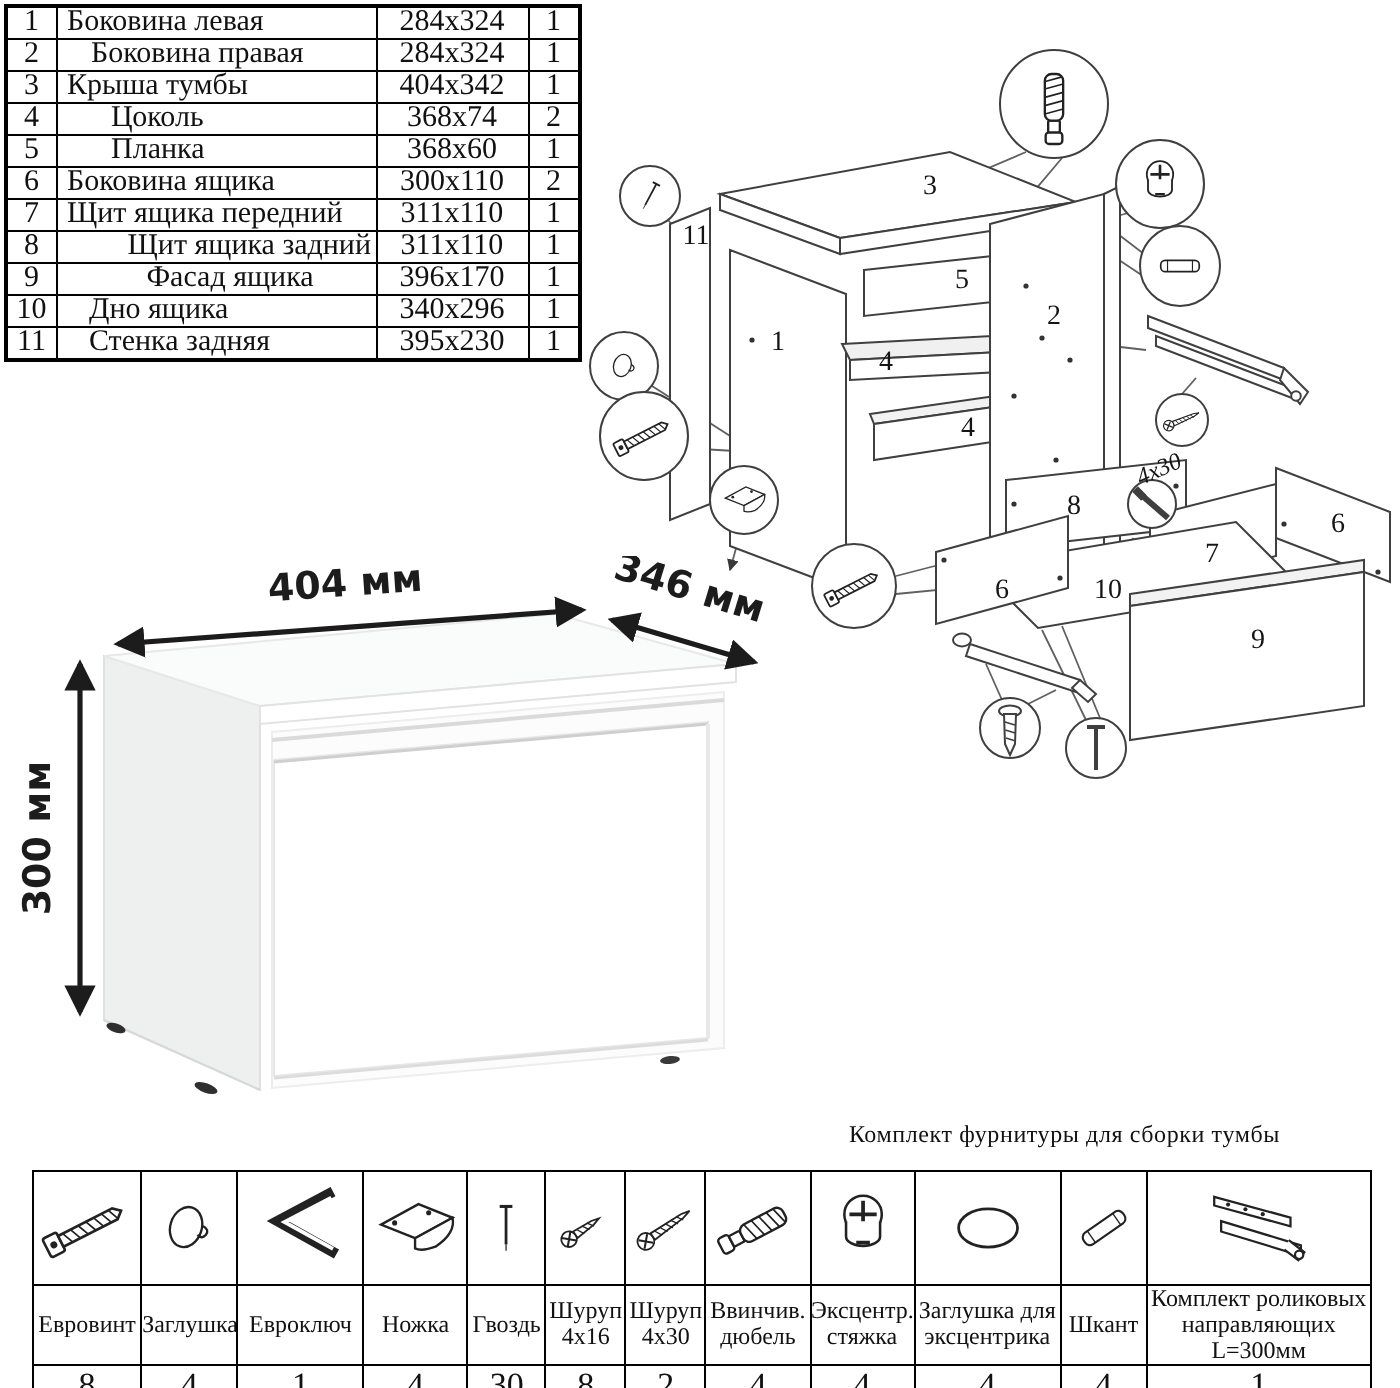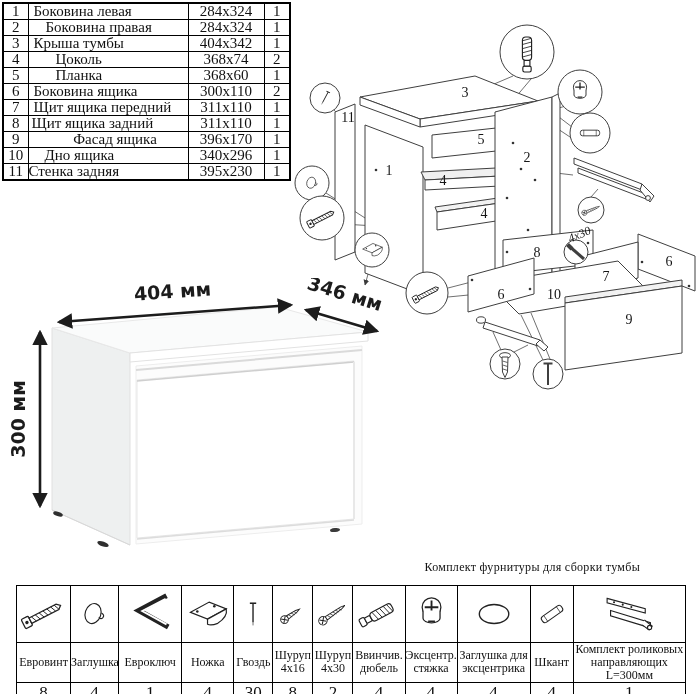--- a/index.html
+++ b/index.html
@@ -177,39 +177,39 @@
         <td class="c">2</td>
       </tr>
       <tr>
         <td class="c">7</td>
         <td style="padding-left: 5px;">Щит ящика передний</td>
         <td class="c">311x110</td>
         <td class="c">1</td>
       </tr>
       <tr>
         <td class="c">8</td>
-        <td style="padding-left: 3px;">Щит ящика задний</td>
+        <td style="padding-left: 3px; text-align: right;">Щит ящика задний</td>
         <td class="c">311x110</td>
         <td class="c">1</td>
       </tr>
       <tr>
         <td class="c">9</td>
         <td style="padding-left: 16px; text-align: center;">Фасад ящика</td>
         <td class="c">396x170</td>
         <td class="c">1</td>
       </tr>
       <tr>
         <td class="c">10</td>
         <td style="padding-left: 16px; margin-left: 20px;">Дно ящика</td>
         <td class="c">340x296</td>
         <td class="c">1</td>
       </tr>
       <tr>
         <td class="c">11</td>
-        <td style="padding-left: 0;">Стенка задняя</td>
+        <td style="padding-left: 16px;">Стенка задняя</td>
         <td class="c">395x230</td>
         <td class="c">1</td>
       </tr>
     </tbody>
 </table>
 
 <svg id="exploded-svg" width="412" height="400" viewBox="0 0 412 400">
   <defs>
     <marker id="arE" viewBox="0 0 10 10" refX="9" refY="5" markerWidth="6.5" markerHeight="6.5" orient="auto-start-reverse">
       <path d="M0,0 L10,5 L0,10 Z" fill="#3a3a3a"></path>

